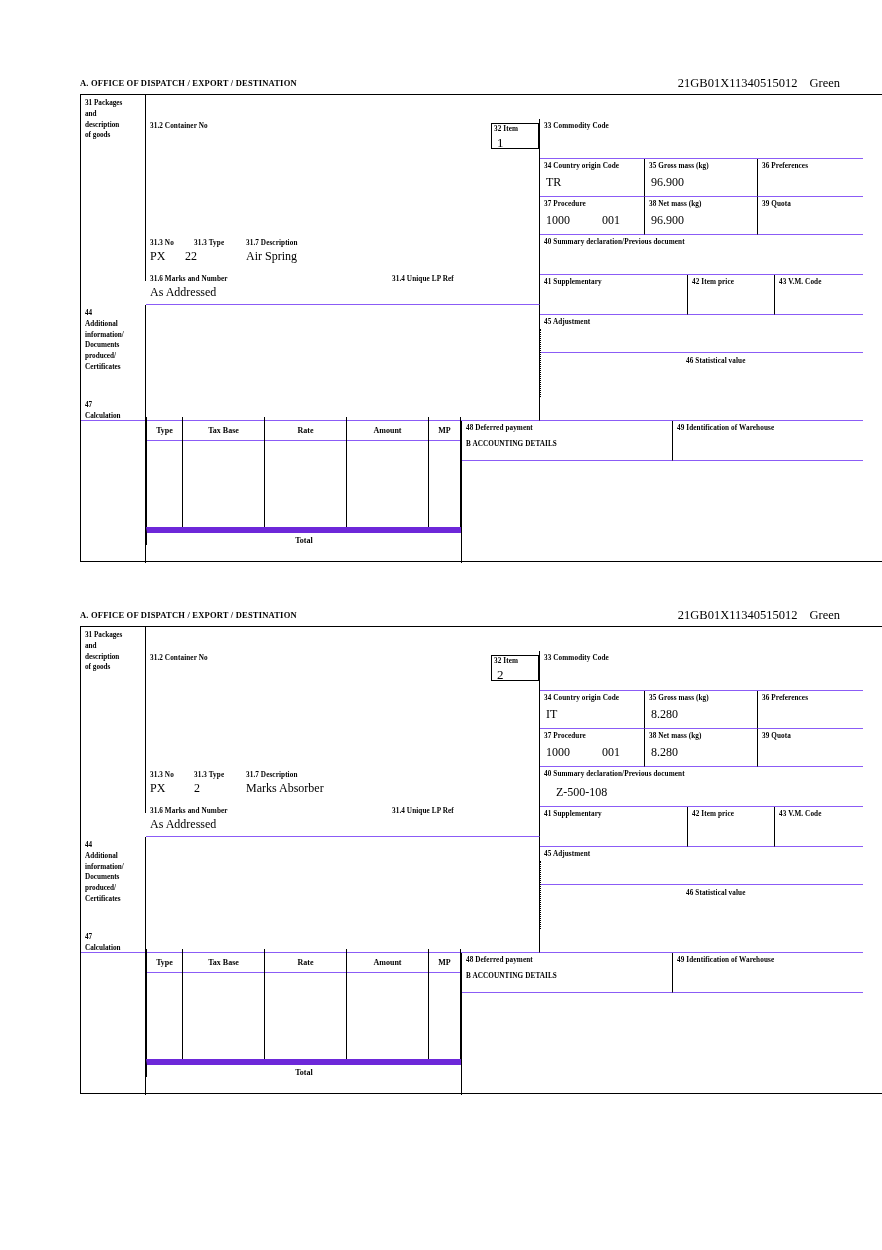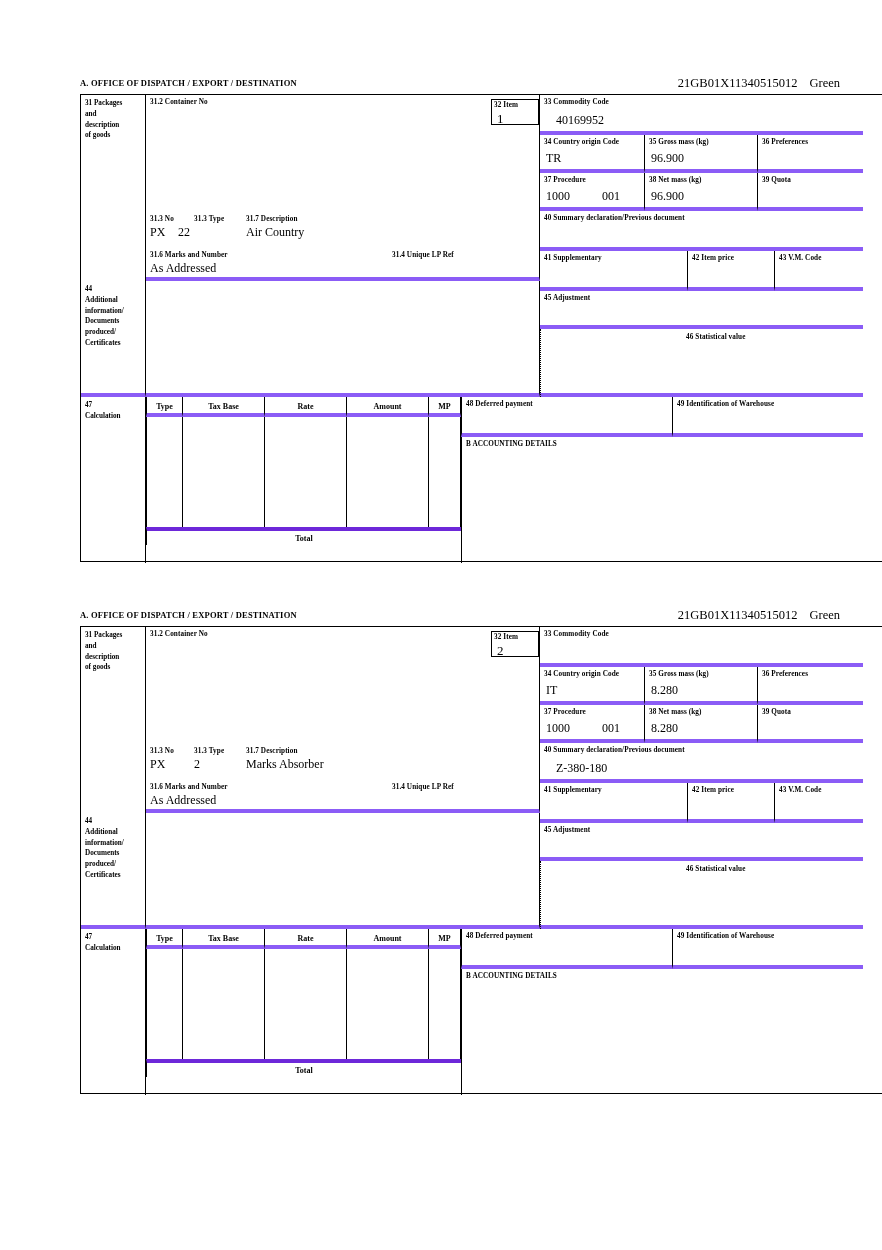--- a/index.html
+++ b/index.html
@@ -59,22 +59,22 @@
     width: 855px;
     border: 1.4px solid #000;
     box-sizing: border-box;
   }
 
   .cell {
     position: absolute;
     box-sizing: border-box;
     overflow: hidden;
   }
-  .bt { border-top: 4px solid #6d28d9; }
-  .bb { border-bottom: 4px solid #8b5cf6; }
+  .bt { border-top: 6px solid #6d28d9; }
+  .bb { border-bottom: 1px solid #8b5cf6; margin-top: 24px; }
   .bl { border-left: 1px solid #000; }
   .br { border-right: 1px solid #000; }
 
   .lbl {
     font-size: 7.2px;
     font-weight: bold;
     line-height: 1.35;
     letter-spacing: 0.1px;
     white-space: nowrap;
   }
@@ -152,37 +152,36 @@
 
       <div class="cell br bb" style="left:65px;top:0;width:394px;height:186px;">
         <div class="lbl" style="position:absolute;left:4px;top:3px;">31.2 Container No</div>
         <div class="val" style="position:absolute;left:8px;top:14px;"></div>
 
         <div class="lbl" style="position:absolute;left:4px;top:120px;">31.3 No</div>
         <div class="lbl" style="position:absolute;left:48px;top:120px;">31.3 Type</div>
         <div class="lbl" style="position:absolute;left:100px;top:120px;">31.7 Description</div>
 
         <div class="val" style="position:absolute;left:4px;top:130px;">PX</div>
-        <div class="val" style="position:absolute;left:32px;top:130px;">22</div>
-        <div class="val" style="position:absolute;left:100px;top:130px;">Air Country</div>
+        <div class="val" style="position:absolute;left:39px;top:130px;">22</div>
+        <div class="val" style="position:absolute;left:100px;top:130px;">Air Spring</div>
 
         <div class="lbl" style="position:absolute;left:4px;top:156px;">31.6 Marks and Number</div>
         <div class="lbl" style="position:absolute;left:246px;top:156px;">31.4 Unique LP Ref</div>
         <div class="val" style="position:absolute;left:4px;top:166px;">As Addressed</div>
         <div class="val" style="position:absolute;left:246px;top:166px;"></div>
 
         <div class="itembox" style="left:345px;top:4px;width:48px;height:26px;">
           <div class="lbl">32 Item</div>
           <div class="num">1</div>
         </div>
       </div>
 
       <div class="cell bb" style="left:459px;top:0;width:323px;height:40px;">
         <div class="lbl pad">33 Commodity Code</div>
-        <div class="val" style="padding:2px 0 0 16px;">40169952</div>
       </div>
 
       <div class="cell bb br" style="left:459px;top:40px;width:105px;height:38px;">
         <div class="lbl pad">34 Country origin Code</div>
         <div class="val" style="padding:0 0 0 6px;">TR</div>
       </div>
       <div class="cell bb br" style="left:564px;top:40px;width:113px;height:38px;">
         <div class="lbl pad">35 Gross mass (kg)</div>
         <div class="val" style="padding:0 0 0 6px;">96.900</div>
       </div>
@@ -366,21 +365,21 @@
         <div class="lbl pad">38 Net mass (kg)</div>
         <div class="val" style="padding:0 0 0 6px;">8.280</div>
       </div>
       <div class="cell bb" style="left:677px;top:78px;width:105px;height:38px;">
         <div class="lbl pad">39 Quota</div>
         <div class="val" style="padding:0 0 0 6px;"></div>
       </div>
 
       <div class="cell bb" style="left:459px;top:116px;width:323px;height:40px;">
         <div class="lbl pad">40 Summary declaration/Previous document</div>
-        <div class="val" style="padding:2px 0 0 16px;">Z-380-180</div>
+        <div class="val" style="padding:2px 0 0 16px;">Z-500-108</div>
       </div>
 
       <div class="cell bb br" style="left:459px;top:156px;width:148px;height:40px;">
         <div class="lbl pad">41 Supplementary</div>
         <div class="val val-sm" style="padding:0 0 0 6px;"></div>
       </div>
       <div class="cell bb br" style="left:607px;top:156px;width:87px;height:40px;">
         <div class="lbl pad">42 Item price</div>
         <div class="val val-sm" style="padding:0 0 0 6px;"></div>
       </div>

